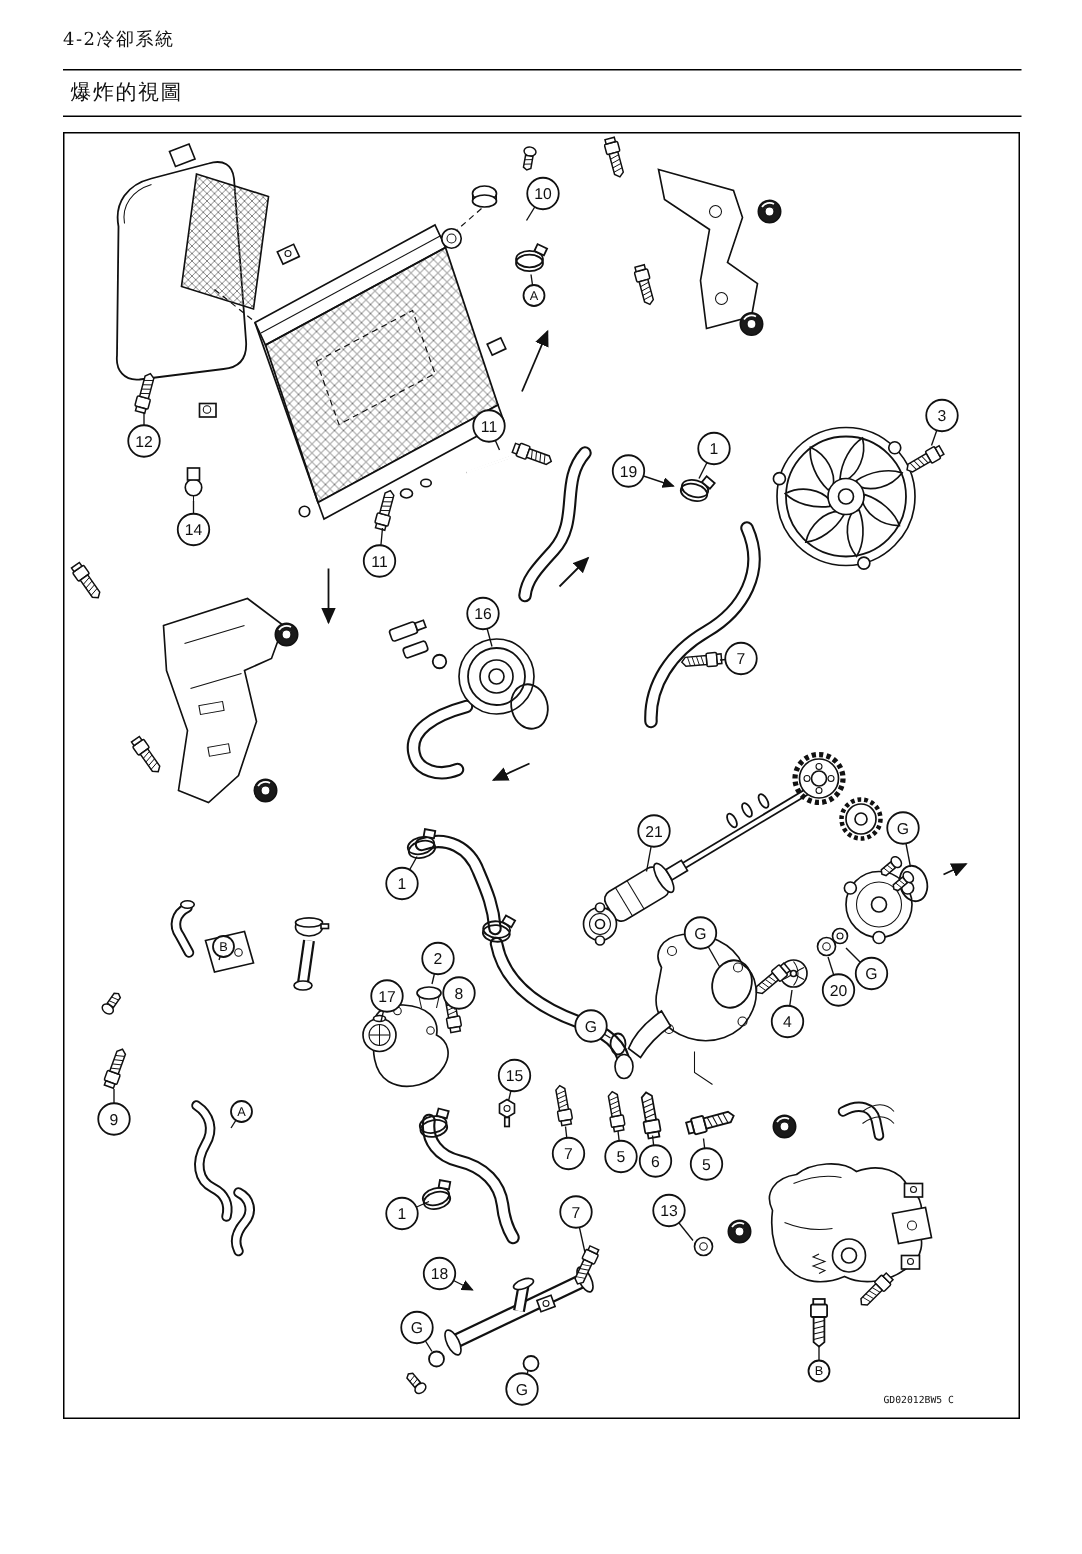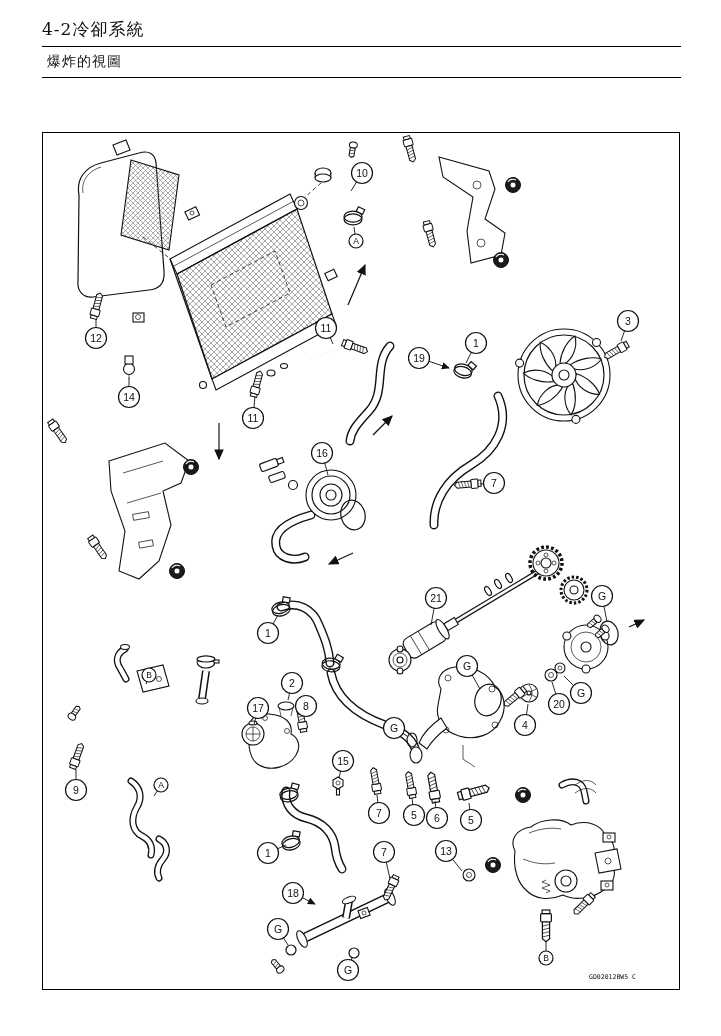--- a/index.html
+++ b/index.html
@@ -1,21 +1,21 @@
 <!DOCTYPE html>
 <html><head>
 <meta charset="utf-8">
 <style>
   html,body{margin:0;padding:0;background:#fff;}
   body{width:721px;height:1036px;position:relative;font-family:"Liberation Sans",sans-serif;color:#111;}
-  .title{position:absolute;left:42px;top:18px;font-family:"DejaVu Serif",serif;font-size:17px;letter-spacing:1px;text-align:center;}
+  .title{position:absolute;left:42px;top:18px;font-family:"DejaVu Serif",serif;font-size:12px;letter-spacing:1px;text-align:center;}
   .rule1{position:absolute;left:42px;top:46px;width:639px;border-top:1.5px solid #000;height:0;}
   .subtitle{position:absolute;left:47px;top:53px;font-family:Liberation Sans, sans-serif;font-size:14px;letter-spacing:1px;}
   .rule2{position:absolute;left:42px;top:77px;width:639px;border-top:1px solid #000;height:0;}
-  .frame{position:absolute;left:42px;top:88px;width:636px;height:856px;border:1.5px solid #000;box-sizing:content-box;background:#fff;margin-top:44px;}
+  .frame{position:absolute;left:42px;top:88px;width:636px;height:856px;border:1.5px solid #000;box-sizing:content-box;background:#fff;}
   svg .part{fill:#fff;stroke:#111;stroke-width:1.1;}
   svg .ln{fill:none;stroke:#111;stroke-width:1.2;}
   svg .thin{fill:none;stroke:#111;stroke-width:0.7;}
   svg .dash{fill:none;stroke:#111;stroke-width:0.8;stroke-dasharray:4 3;}
   svg .tube-o{fill:none;stroke:#111;stroke-width:9;stroke-linecap:round;}
   svg .tube-i{fill:none;stroke:#fff;stroke-width:6.2;stroke-linecap:round;}
   svg .tube-o2{fill:none;stroke:#111;stroke-width:7;stroke-linecap:round;}
   svg .tube-i2{fill:none;stroke:#fff;stroke-width:4.4;stroke-linecap:round;}
   svg .pipe-o{fill:none;stroke:#111;stroke-width:10;stroke-linecap:butt;}
   svg .pipe-i{fill:none;stroke:#fff;stroke-width:7;stroke-linecap:butt;}

